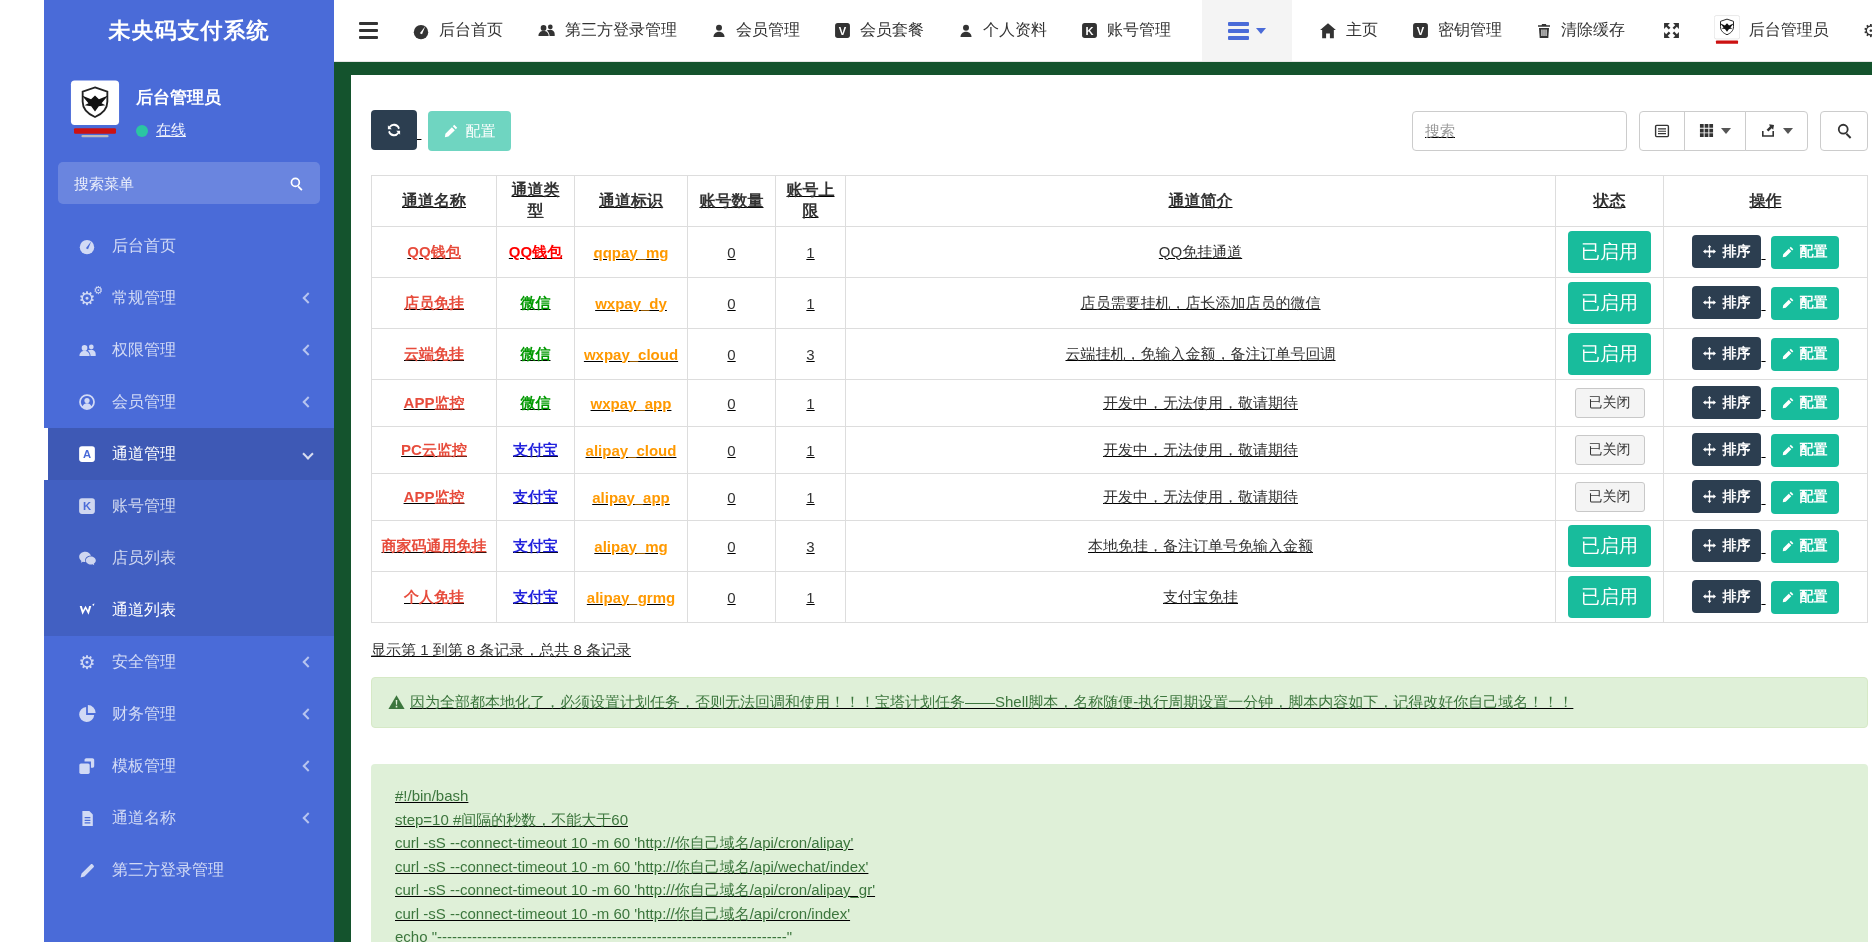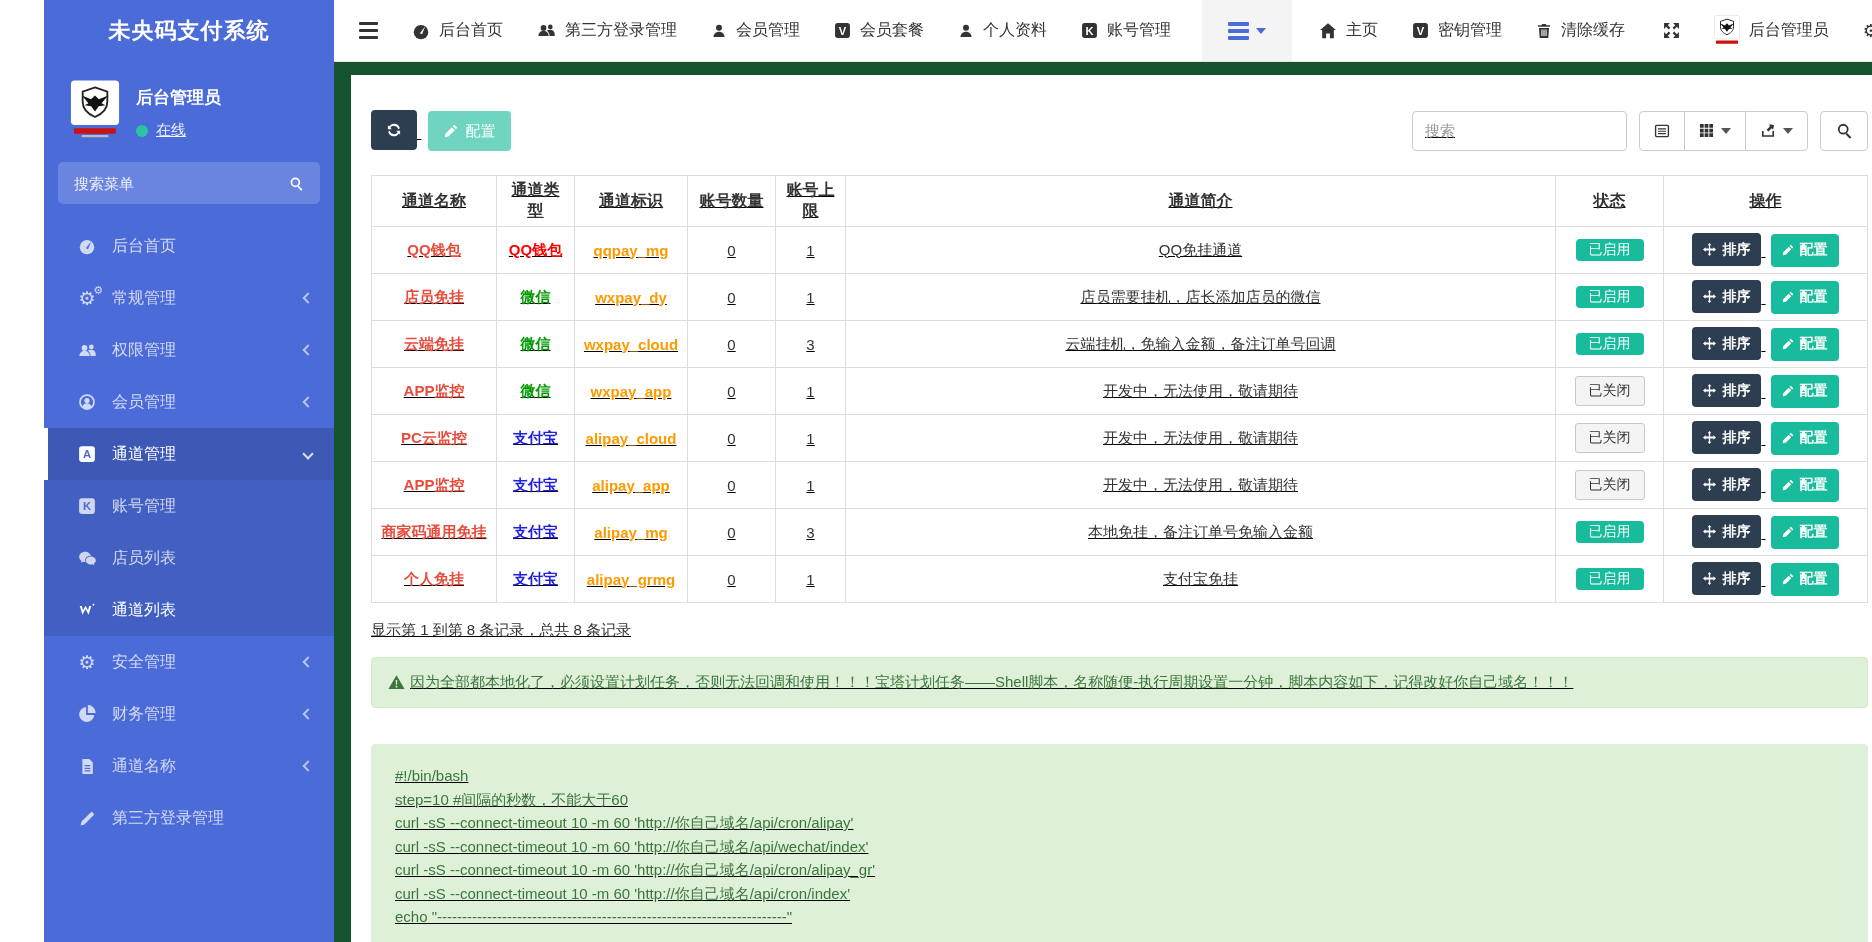--- a/index.html
+++ b/index.html
@@ -76,21 +76,21 @@
   
   table.grid { width:100%; border-collapse:collapse; margin-top:24px; font-size:15px; color:#333; table-layout:fixed; }
   .grid th, .grid td { border:1px solid #ddd; text-align:center; padding:4px 8px; overflow:hidden; }
   .grid th { height:45px; font-weight:bold; font-size:16px; }
   .grid td { height:47px; }
   td.c-name { color:#e74c3c; font-weight:bold; }
   td.t-qq  { color:#ff0000; font-weight:bold; }
   td.t-wx  { color:#009900; font-weight:bold; }
   td.t-ali { color:#2222dd; font-weight:bold; }
   td.c-ident { color:#ff9900; font-weight:bold; }
-  .badge-on { display:inline-block; background:#18bc9c; color:#fff; border-radius:4px; padding:2px 13px; font-size:14px; }
+  .badge-on { display:inline-block; background:#18bc9c; color:#fff; border-radius:4px; padding:8px 13px; font-size:19px; }
   .badge-off { display:inline-block; background:#f4f4f4; border:1px solid #c8c8c8; color:#333; border-radius:3px; padding:5px 13px; font-size:14px; }
   .row-btn { border:none; border-radius:4px; color:#fff; font-size:14px; font-weight:bold; padding:0 11px; height:33px; display:inline-flex; align-items:center; gap:6px; cursor:pointer; }
   .rb-dark { background:#2c3e50; }
   .rb-green { background:#18bc9c; margin-left:5px; }
 
   .summary { margin-top:18px; font-size:15px; color:#333; }
   .alert { margin-top:17px; background:#dff0d8; border:1px solid #d6e9c6; border-radius:4px; color:#3c763d; padding:15px 16px; font-size:15px; display:flex; align-items:center; gap:5px; }
   .alert .cutg { fill:#dff0d8; }
   .codebox { margin-top:36px; background:#dff0d8; border-radius:4px; color:#3c763d; padding:20px 24px; font-size:15px; line-height:23.5px; }
   .codebox div { white-space:pre; }
@@ -232,20 +232,30 @@
         <span class="ic">
           <svg width="18" height="18" viewBox="0 0 16 16" fill="currentColor">
             <path d="M7.2 1.7A6.7 6.7 0 1 0 14.4 8.9H7.2z"></path>
             <path d="M8.8.1v6.9h6.9A6.9 6.9 0 0 0 8.8.1z"></path>
           </svg>
         </span>
         <span class="lbl">财务管理</span>
         <span class="chev left"></span>
       </div>
 
+      <div class="mi">
+        <span class="ic">
+          <svg width="18" height="18" viewBox="0 0 16 16" fill="currentColor">
+            <rect x="1.2" y="5.8" width="9.2" height="9.2" rx="1.4"></rect>
+            <path d="M5.8 3.9V2.6c0-.9.7-1.6 1.6-1.6h5.4c.9 0 1.6.7 1.6 1.6V8c0 .9-.7 1.6-1.6 1.6h-1.3V3.9z"></path>
+          </svg>
+        </span>
+        <span class="lbl">模板管理</span>
+        <span class="chev left"></span>
+      </div>
 
       <div class="mi">
         <span class="ic">
           <svg width="17" height="17" viewBox="0 0 16 16" fill="currentColor">
             <path d="M3.2 1h6.5L13 4.3V15H3.2z"></path>
             <path class="cut" d="M5.3 6.6h5.4v1.2H5.3zM5.3 9.1h5.4v1.2H5.3zM5.3 11.6h5.4v1.2H5.3z"></path>
           </svg>
         </span>
         <span class="lbl">通道名称</span>
         <span class="chev left"></span>

